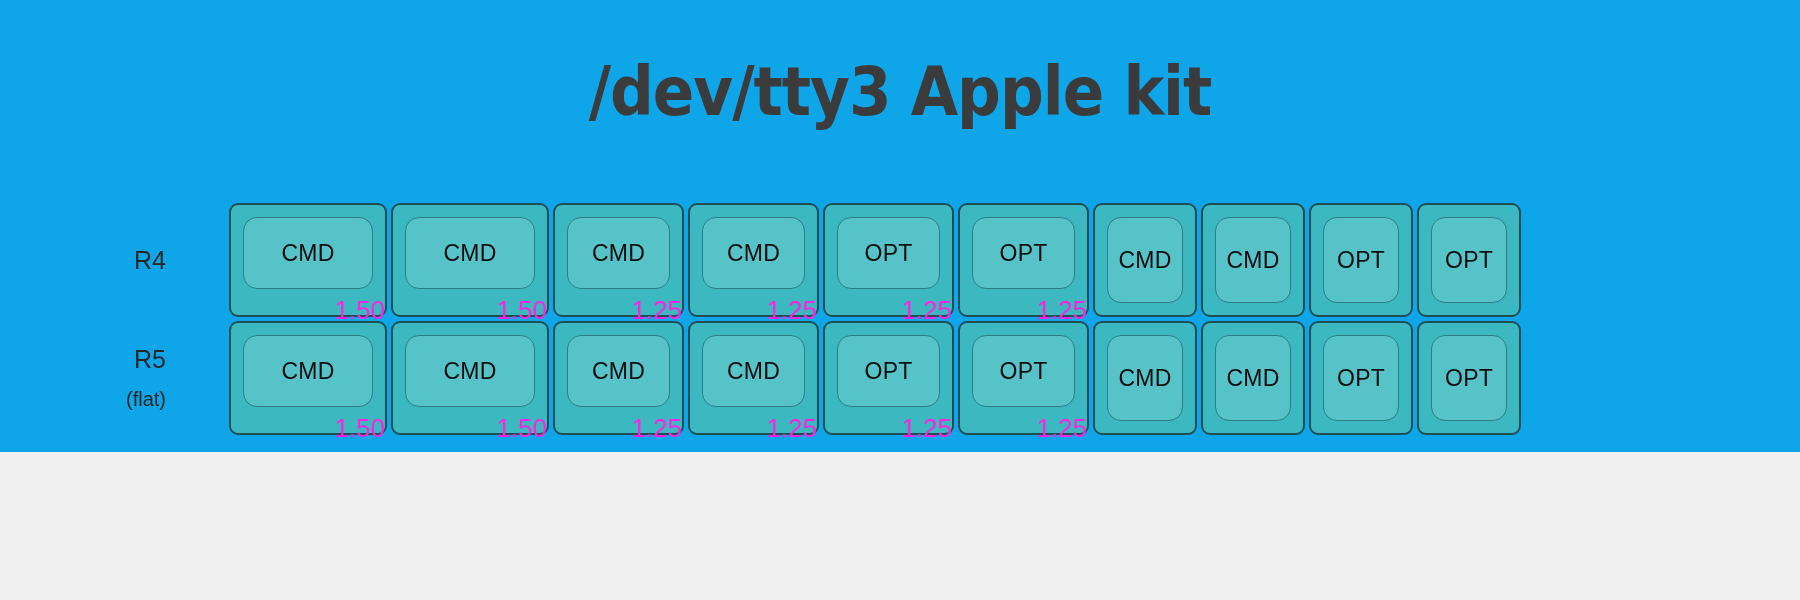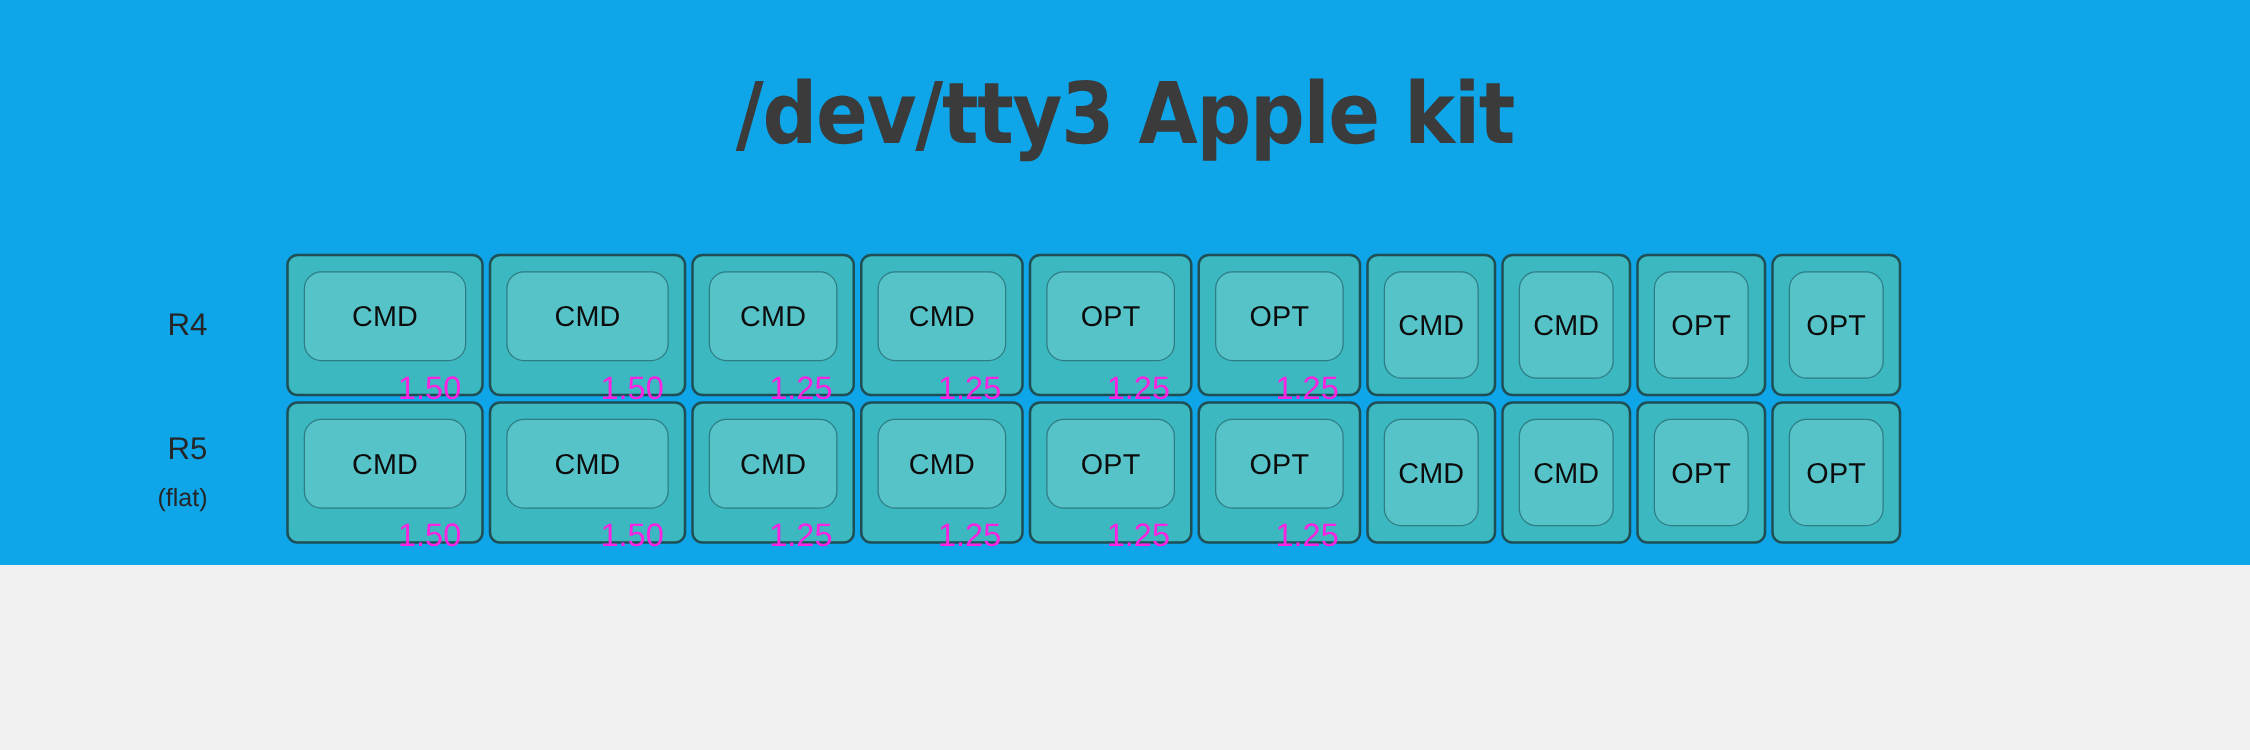--- a/index.html
+++ b/index.html
@@ -121,21 +121,21 @@
     font-size: 23px;
     color: #0c0c0c;
     letter-spacing: 0.2px;
     line-height: 1;
     margin-bottom: 14px;
   }
   .key.u1 .legend { margin-bottom: 0px; }
   .key .size {
     position: absolute;
     z-index: 3;
-    right: 16px;
+    right: 0;
     bottom: -8px;
     font-family: "Liberation Sans", sans-serif;
     font-size: 26px;
     color: #ff22e0;
     line-height: 1;
     white-space: nowrap;
   }
   .key .size:empty { display: none; }
 </style>
 </head>

